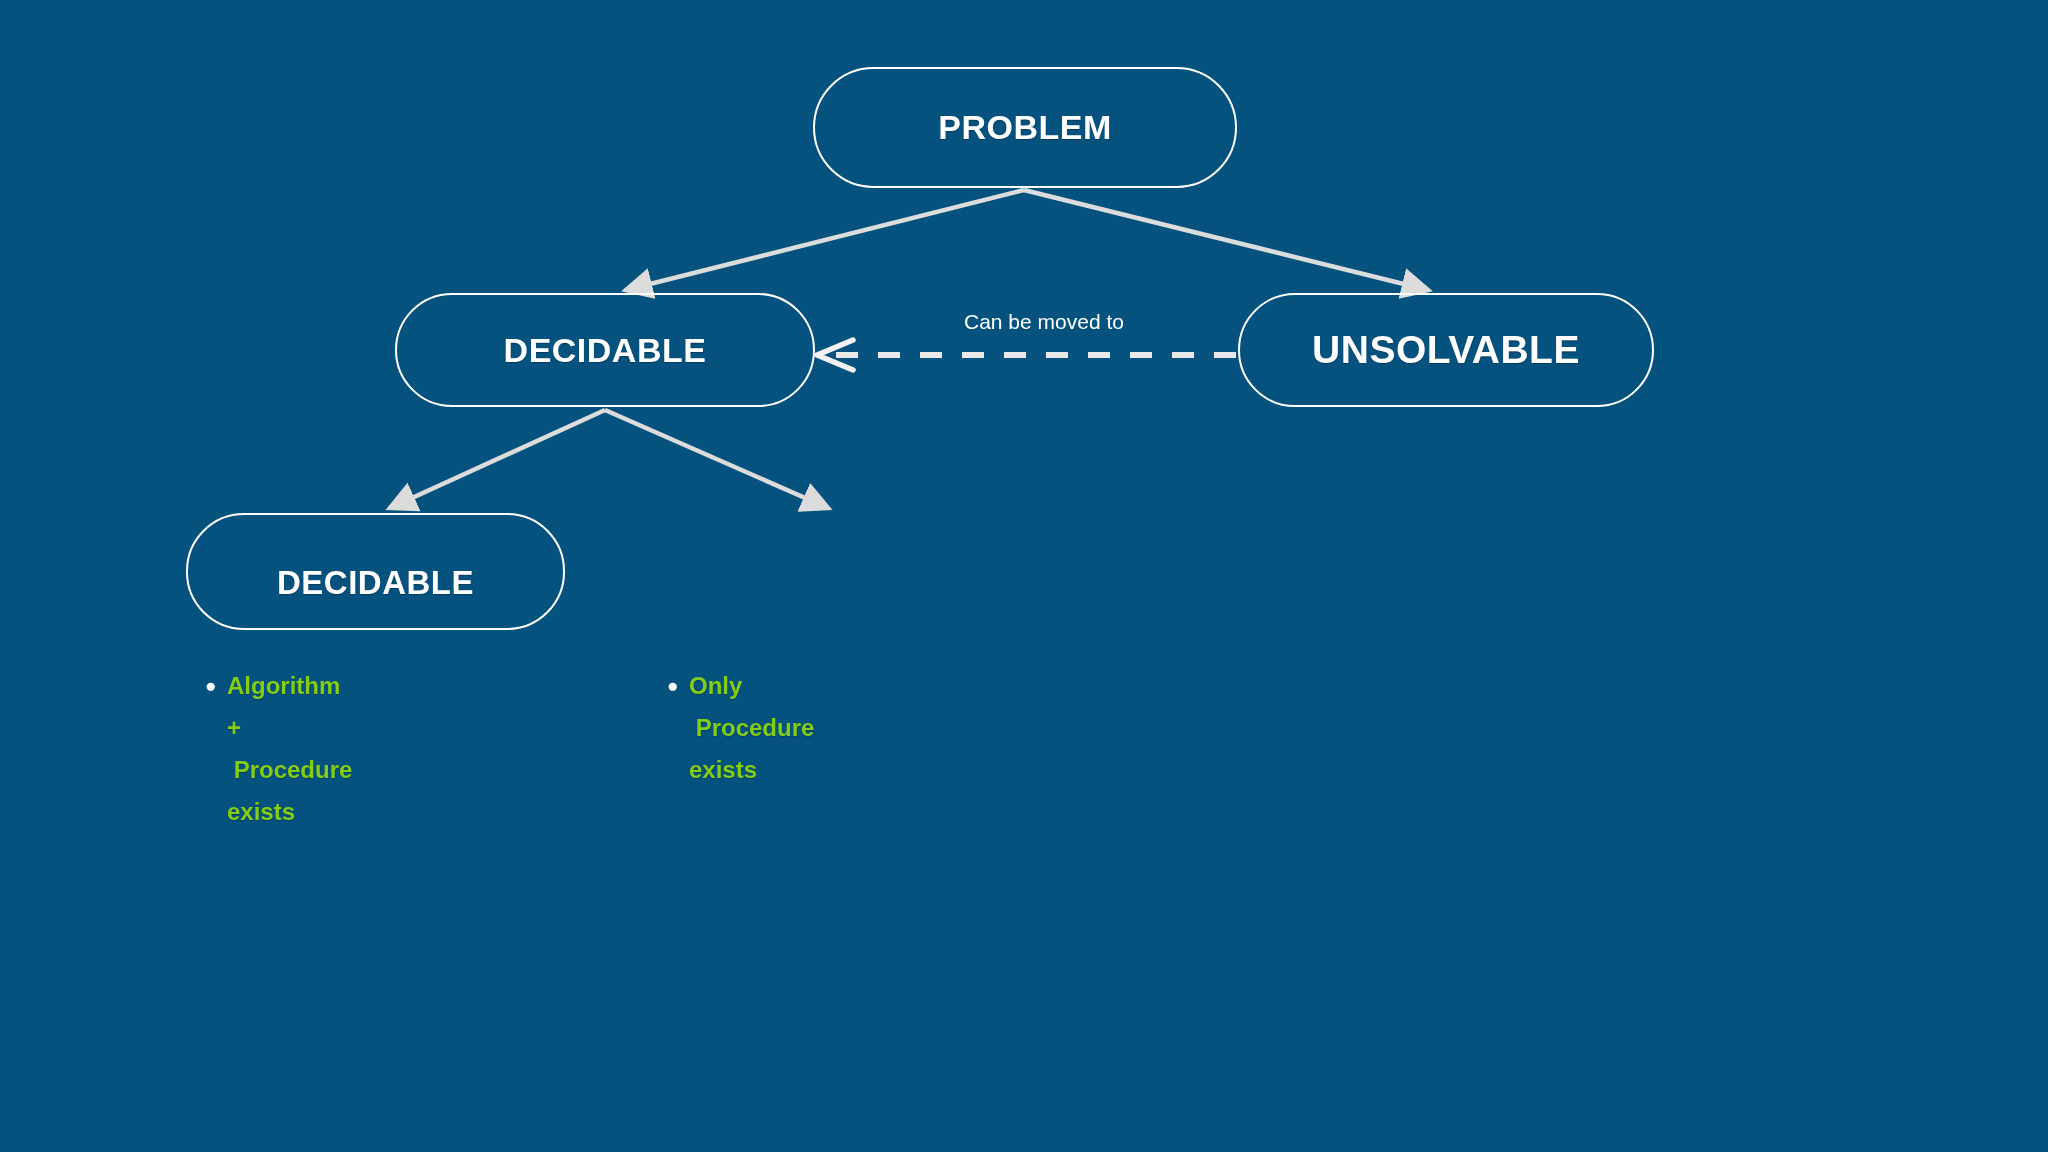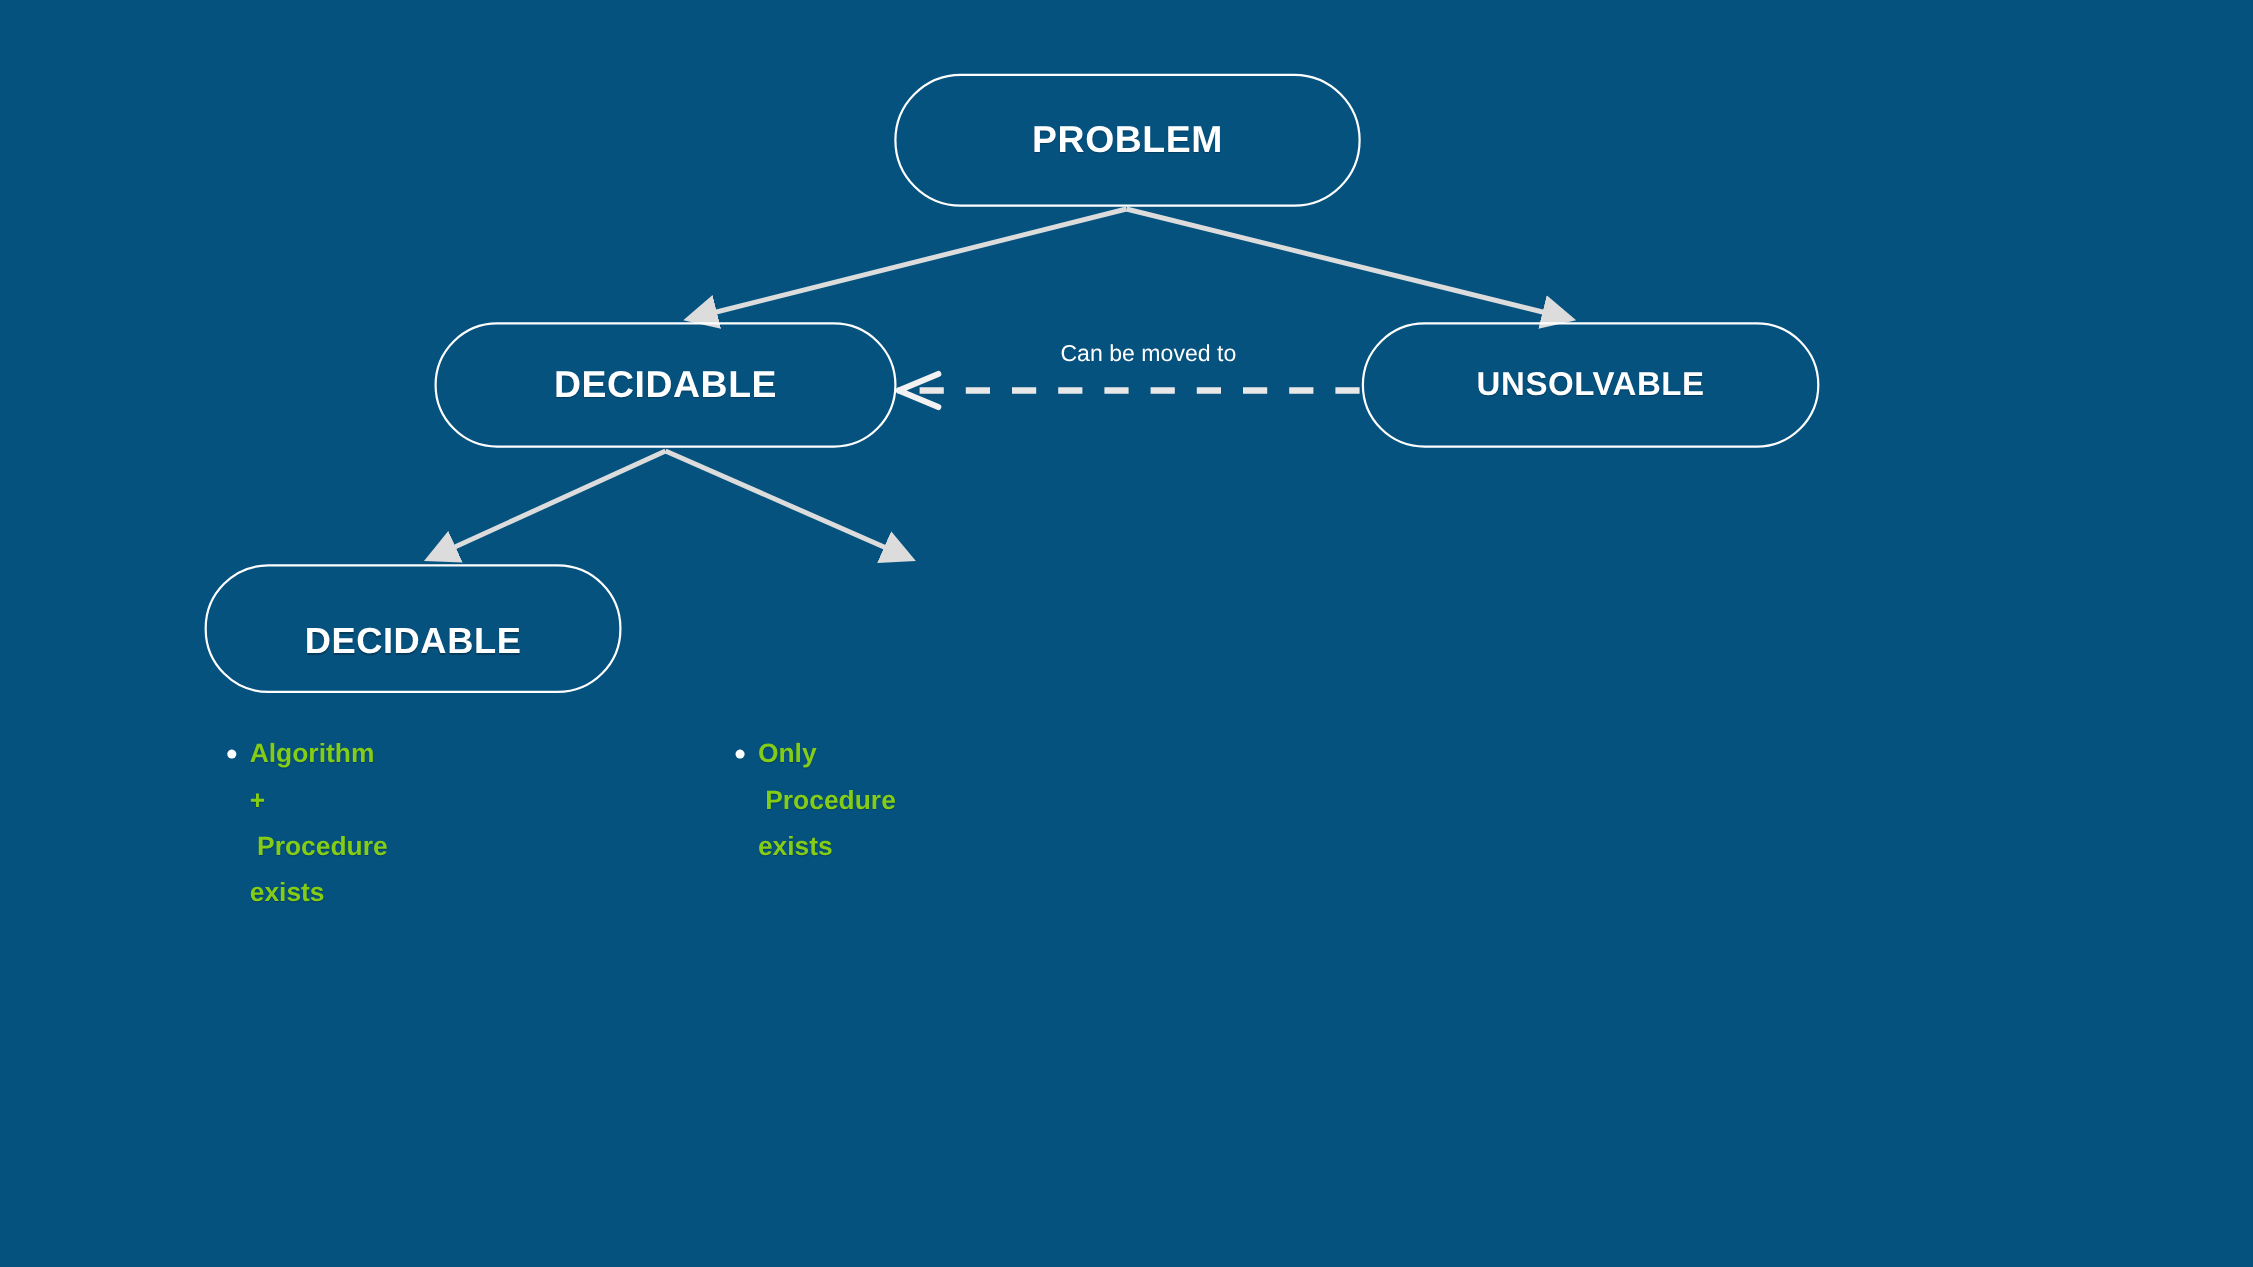--- a/index.html
+++ b/index.html
@@ -49,21 +49,21 @@
     text-shadow: 0 1px 1px rgba(0,0,0,0.28);
   }
 
   #node-problem      { left: 813px;  top: 67px;  width: 424px; height: 121px; border-radius: 61px; }
   #node-problem .node-label      { font-size: 34px; }
 
   #node-solvable     { left: 395px;  top: 293px; width: 420px; height: 114px; border-radius: 57px; }
   #node-solvable .node-label     { font-size: 34px; }
 
   #node-unsolvable   { left: 1238px; top: 293px; width: 416px; height: 114px; border-radius: 57px; }
-  #node-unsolvable .node-label   { font-size: 30px; }
+  #node-unsolvable .node-label   { font-size: 39px; }
 
   #node-decidable    { left: 186px;  top: 513px; width: 379px; height: 117px; border-radius: 58px; }
   #node-decidable .node-label    { font-size: 33px; margin-top: 23px; }
 
   #node-undecidable  { left: 645px;  top: 513px; width: 375px; height: 117px; border-radius: 58px; }
   #node-undecidable .node-label  { font-size: 33px; }
 
   
   .edge-label {
     position: absolute;

